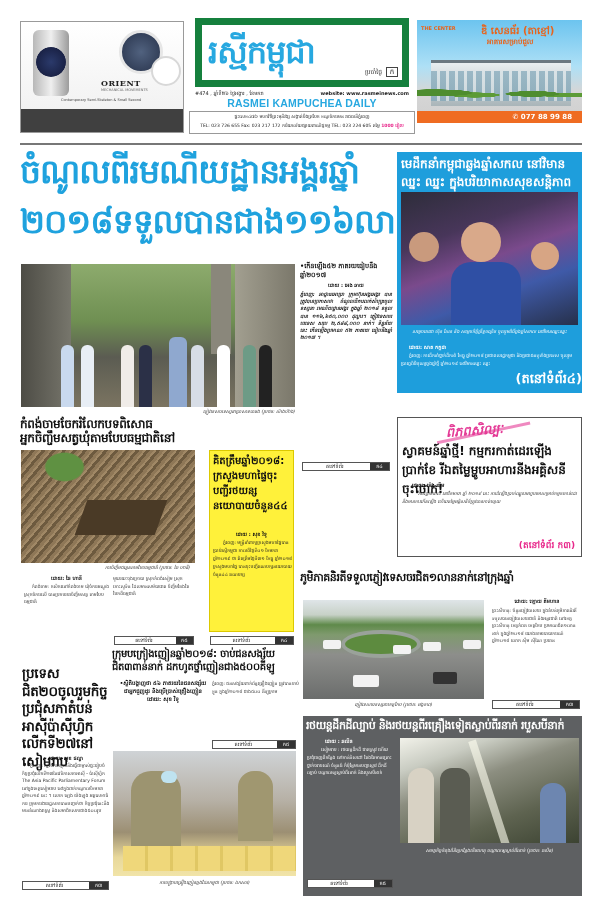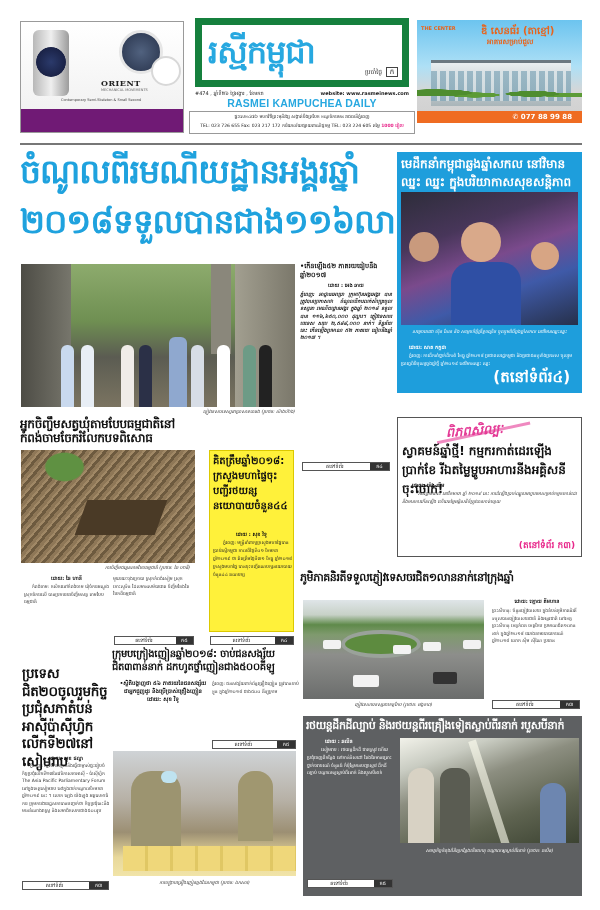--- a/index.html
+++ b/index.html
@@ -1,21 +1,21 @@
 <!DOCTYPE html>
 <html><head>
 <meta charset="utf-8">
 <style>
   * { box-sizing: border-box; margin: 0; padding: 0; }
   html, body { width: 600px; height: 910px; background: #ffffff; overflow: hidden; }
   body { position: relative; font-family: "DejaVu Sans", sans-serif; color: #111; }
   .abs { position: absolute; }
 
   
-  .ad-left { left: 20px; top: 21px; width: 164px; height: 112px; border: 1px solid #9a9a9a; background: #701a75; }
+  .ad-left { left: 20px; top: 21px; width: 164px; height: 112px; border: 1px solid #9a9a9a; background: #404040; }
   .ad-left .watch-area { position: absolute; left: 0; top: 0; width: 100%; height: 87px; background: linear-gradient(180deg,#ffffff,#f2f2f2); }
   .watch { position: absolute; left: 12px; top: 8px; width: 36px; height: 66px; background: linear-gradient(90deg,#b8b8b8,#efefef,#9c9c9c); border-radius: 6px; }
   .watch-face { position: absolute; left: 3px; top: 17px; width: 30px; height: 30px; border-radius: 50%; background: radial-gradient(circle,#2b3a6b 0%,#1a2246 70%,#c8c8c8 72%); }
   .watch-photo { position: absolute; left: 98px; top: 8px; width: 44px; height: 44px; border-radius: 50%; background: radial-gradient(circle,#51627f,#27324a); border: 3px solid #e6e6e6; }
   .watch-clock { position: absolute; left: 130px; top: 34px; width: 30px; height: 30px; border-radius: 50%; border: 2px solid #d8d8d8; background: #fff; }
   .orient-logo { position: absolute; left: 80px; top: 56px; font-family: "DejaVu Serif", serif; font-size: 8px; font-weight: bold; color: #222; letter-spacing: .5px; }
   .orient-sub { position: absolute; left: 80px; top: 66px; font-size: 3.5px; color: #666; }
   .orient-tag { position: absolute; left: 40px; top: 76px; font-size: 3.5px; color: #444; }
   .ad-left .bottom { position: absolute; left: 0; bottom: 0; width: 100%; height: 25px; border-top: 1px solid #bbb; background: #fff; }
   .ad-left .bottom .kh-red { position: absolute; left: 3px; top: 3px; font-size: 6px; font-weight: bold; color: #e3491d; line-height: 7px; width: 100px; }
@@ -53,21 +53,21 @@
   .blue-box { left: 397px; top: 152px; width: 185px; height: 241px; background: #1e9edc; }
   .blue-box .hl { position: absolute; left: 4px; top: 3px; width: 178px; font-size: 12px; font-weight: bold; color: #fff; line-height: 18px; }
   .blue-box .photo { position: absolute; left: 4px; top: 40px; width: 177px; height: 133px; background: linear-gradient(160deg,#2d2d3a 0%,#48365a 30%,#7a4a8c 50%,#3f5aa8 70%,#26304a 100%); }
   .blue-box .photo .p1 { position: absolute; left: 60px; top: 30px; width: 40px; height: 40px; border-radius: 50%; background: #d9a98a; }
   .blue-box .photo .p2 { position: absolute; left: 8px; top: 40px; width: 30px; height: 30px; border-radius: 50%; background: #c99a7d; }
   .blue-box .photo .p3 { position: absolute; left: 130px; top: 50px; width: 28px; height: 28px; border-radius: 50%; background: #d7a584; }
   .blue-box .photo .suit { position: absolute; left: 50px; top: 70px; width: 70px; height: 63px; background: #2f4fa4; border-radius: 20px 20px 0 0; }
   .blue-box .cap { position: absolute; left: 4px; top: 176px; width: 177px; font-size: 4.5px; color: #fff; text-align: center; font-style: italic; line-height: 7px; }
   .blue-box .byline { position: absolute; left: 12px; top: 192px; font-size: 5px; color: #fff; font-weight: bold; }
   .blue-box .body { position: absolute; left: 4px; top: 200px; width: 177px; font-size: 4.5px; color: #fff; line-height: 8px; text-indent: 8px; }
-  .blue-box .cont { position: absolute; right: 12px; bottom: 4px; font-size: 15px; font-weight: bold; color: #fff; }
+  .blue-box .cont { position: absolute; right: 0; bottom: 4px; font-size: 13px; font-weight: bold; color: #fff; }
 
   
   .temple { left: 21px; top: 264px; width: 274px; height: 143px; background: linear-gradient(180deg,#8dab6d 0%,#6f8f52 40%,#5b5c52 65%,#7b7461 100%); overflow: hidden; }
   .temple .ruin-l { position: absolute; left: 0; top: 0; width: 50px; height: 143px; background: linear-gradient(90deg,#4d4c45,#77766c); }
   .temple .ruin-r { position: absolute; right: 0; top: 0; width: 60px; height: 143px; background: linear-gradient(90deg,#a29f90,#7b786b); }
   .temple .pillar { position: absolute; left: 190px; top: 0; width: 20px; height: 90px; background: #8a877b; }
   .temple .ppl { position: absolute; bottom: 0; width: 13px; height: 62px; border-radius: 6px 6px 0 0; }
   .temple-cap { left: 150px; top: 409px; width: 145px; font-size: 4.5px; font-style: italic; color: #333; text-align: right; }
 
   
@@ -228,22 +228,22 @@
 
 <div class="abs ent-box">
   <div class="logo">ពិភពសិល្បៈ</div>
   <div class="hl">ស្វាគមន៍ឆ្នាំថ្មី! កម្មករកាត់ដេរឡើង ប្រាក់ខែ រីឯតម្លៃម្ហូបអាហារនីងអគ្គិសនីចុះថោក!</div>
   <div class="by">ដោយ: ម៉េង ឃីម</div>
   <div class="txt">រាជរដ្ឋាភិបាល នៅខែមករា ឆ្នាំ ២០១៩ នេះ ការដំឡើងប្រាក់ឈ្នួលអប្បបរមាសម្រាប់កម្មករកាត់ដេរ នឹងមានការកើនឡើង ហើយតម្លៃអគ្គិសនីក៏ត្រូវបានកាត់បន្ថយ</div>
   <div class="cont">(តនៅទំព័រ ក៣)</div>
 </div>
 
 <div class="abs farmer-head">
+  <div>កំពង់ចាមចែករំលែកបទពិសោធ</div>
   <div>អ្នកចិញ្ចឹមសត្វឃុំតាមបែបធម្មជាតិនៅ</div>
-  <div>កំពង់ចាមចែករំលែកបទពិសោធ</div>
 </div>
 <div class="abs soil-photo">
     <div class="trench"></div>
   </div>
 <div class="abs soil-cap">ការចិញ្ចឹមជន្លេនតាមបែបធម្មជាតិ (រូបថត: ឆៃ ហានី)</div>
 <div class="abs farmer-by">ដោយ: ឆៃ ហានី</div>
 <div class="abs farmer-txt">កំពង់ចាម: កសិករនៅកំពង់ចាម ឃុំចំការអណ្ដូង ស្រុកចំការលើ បានប្រកបរបរចិញ្ចឹមសត្វ តាមបែបធម្មជាតិ</div>
 <div class="abs farmer-txt2">មួយរយៈចុងក្រោយ ស្រុកកំពង់សៀម ស្រុកកោះសូទិន ដែលមានសម័យរោគ ចិញ្ចឹមតែងតែបែកពីធម្មជាតិ</div>
 <div class="page-ref" style="left:114px;top:636px;width:80px;">
   <span class="lbl">តទៅទំព័រ</span>

